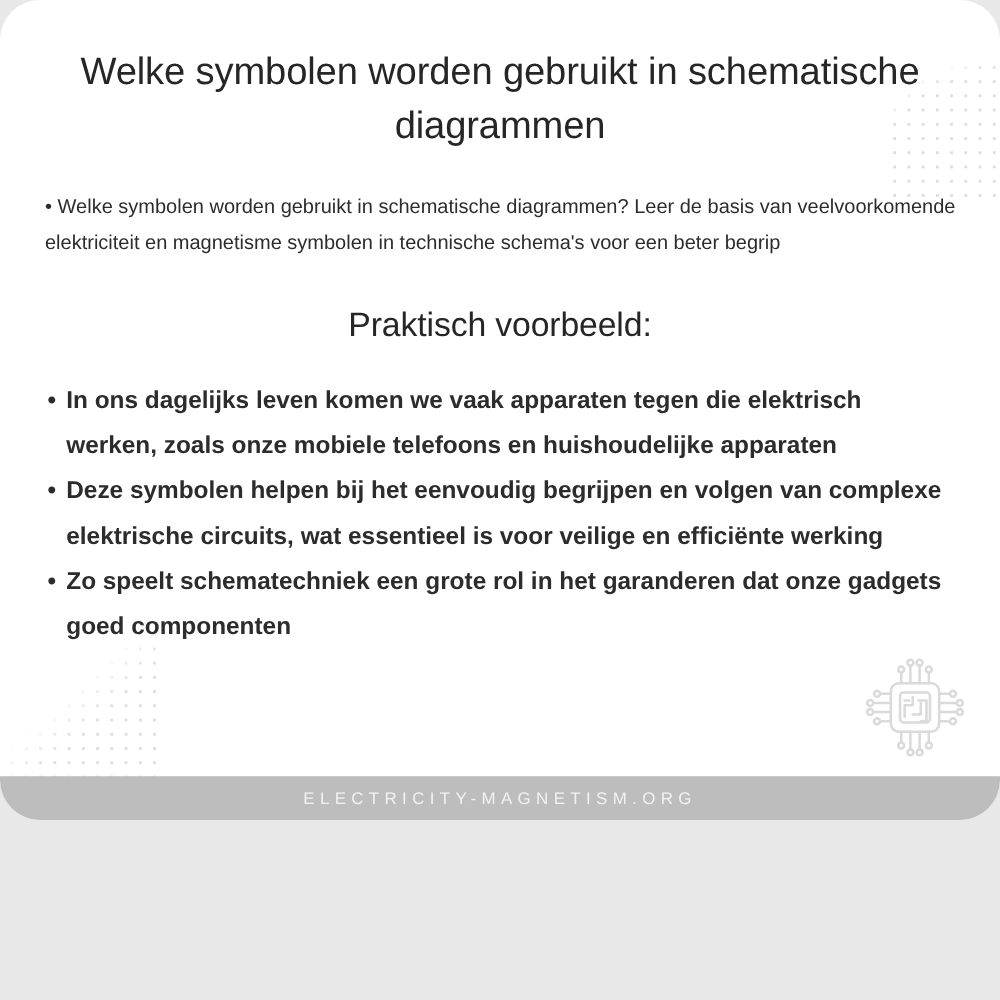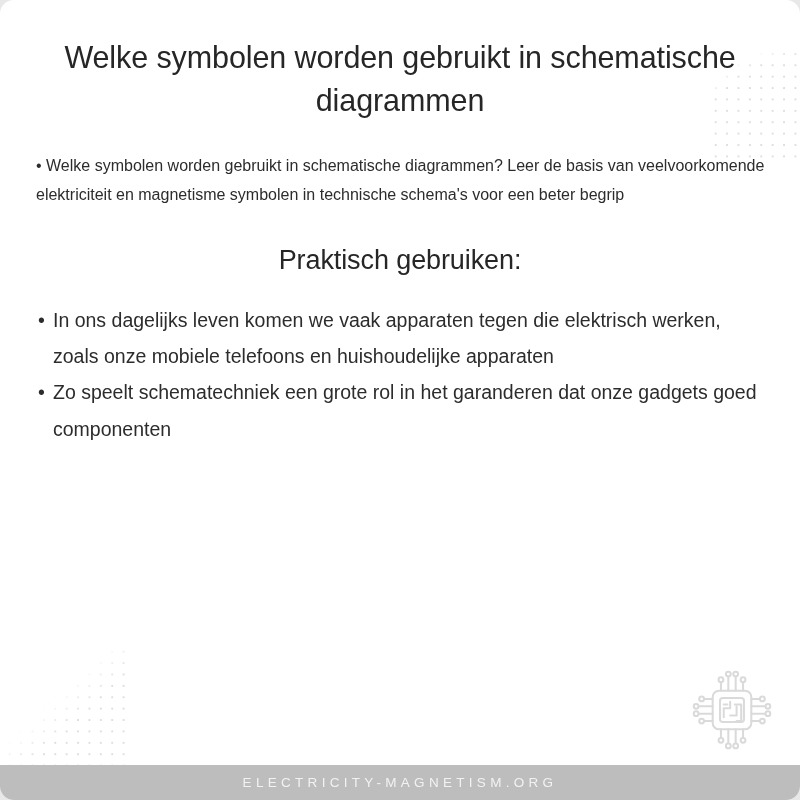--- a/index.html
+++ b/index.html
@@ -11,23 +11,23 @@
   }
 
   body {
     background: #e8e8e8;
     font-family: "Liberation Sans", sans-serif;
   }
 
   #infographic-card {
     position: relative;
     width: 800px;
-    height: 800px;
+    height: 656px;
     background: #ffffff;
-    border-radius: 14px;
+    border-radius: 32px;
     overflow: hidden;
   }
 
   
   .dots-top-right {
     position: absolute;
     top: 14px;
     right: 0px;
     width: 90px;
     height: 150px;
@@ -99,20 +99,21 @@
     margin: 36px 0 26px 0;
     letter-spacing: -0.1px;
   }
 
   .bullets {
     list-style: none;
     font-size: 19.5px;
     line-height: 1.86;
     color: #2c2c2c;
     margin-left: 2px;
+    font-weight: bold;
   }
   .bullets li {
     position: relative;
     padding-left: 17px;
     margin-bottom: 0px;
   }
   .bullets li::before {
     content: "\2022";
     position: absolute;
     left: 2px;
@@ -196,24 +197,25 @@
         <circle cx="83" cy="62" r="2.6"></circle>
     </svg>
   </div>
 
   <div class="content">
 
     <h1 class="headline">Welke symbolen worden gebruikt in schematische diagrammen</h1>
 
     <p class="intro">• Welke symbolen worden gebruikt in schematische diagrammen? Leer de basis van veelvoorkomende elektriciteit en magnetisme symbolen in technische schema's voor een beter begrip</p>
 
-    <h2 class="subhead">Praktisch gebruiken:</h2>
+    <h2 class="subhead">Praktisch voorbeeld:</h2>
 
     <ul class="bullets">
       <li>In ons dagelijks leven komen we vaak apparaten tegen die elektrisch werken, zoals onze mobiele telefoons en huishoudelijke apparaten</li>
+      <li>Deze symbolen helpen bij het eenvoudig begrijpen en volgen van complexe elektrische circuits, wat essentieel is voor veilige en efficiënte werking</li>
       <li>Zo speelt schematechniek een grote rol in het garanderen dat onze gadgets goed componenten</li>
     </ul>
 
   </div>
 
   <div class="footer-bar">
     <span class="footer-text">ELECTRICITY-MAGNETISM.ORG</span>
   </div>
 
 </div>

